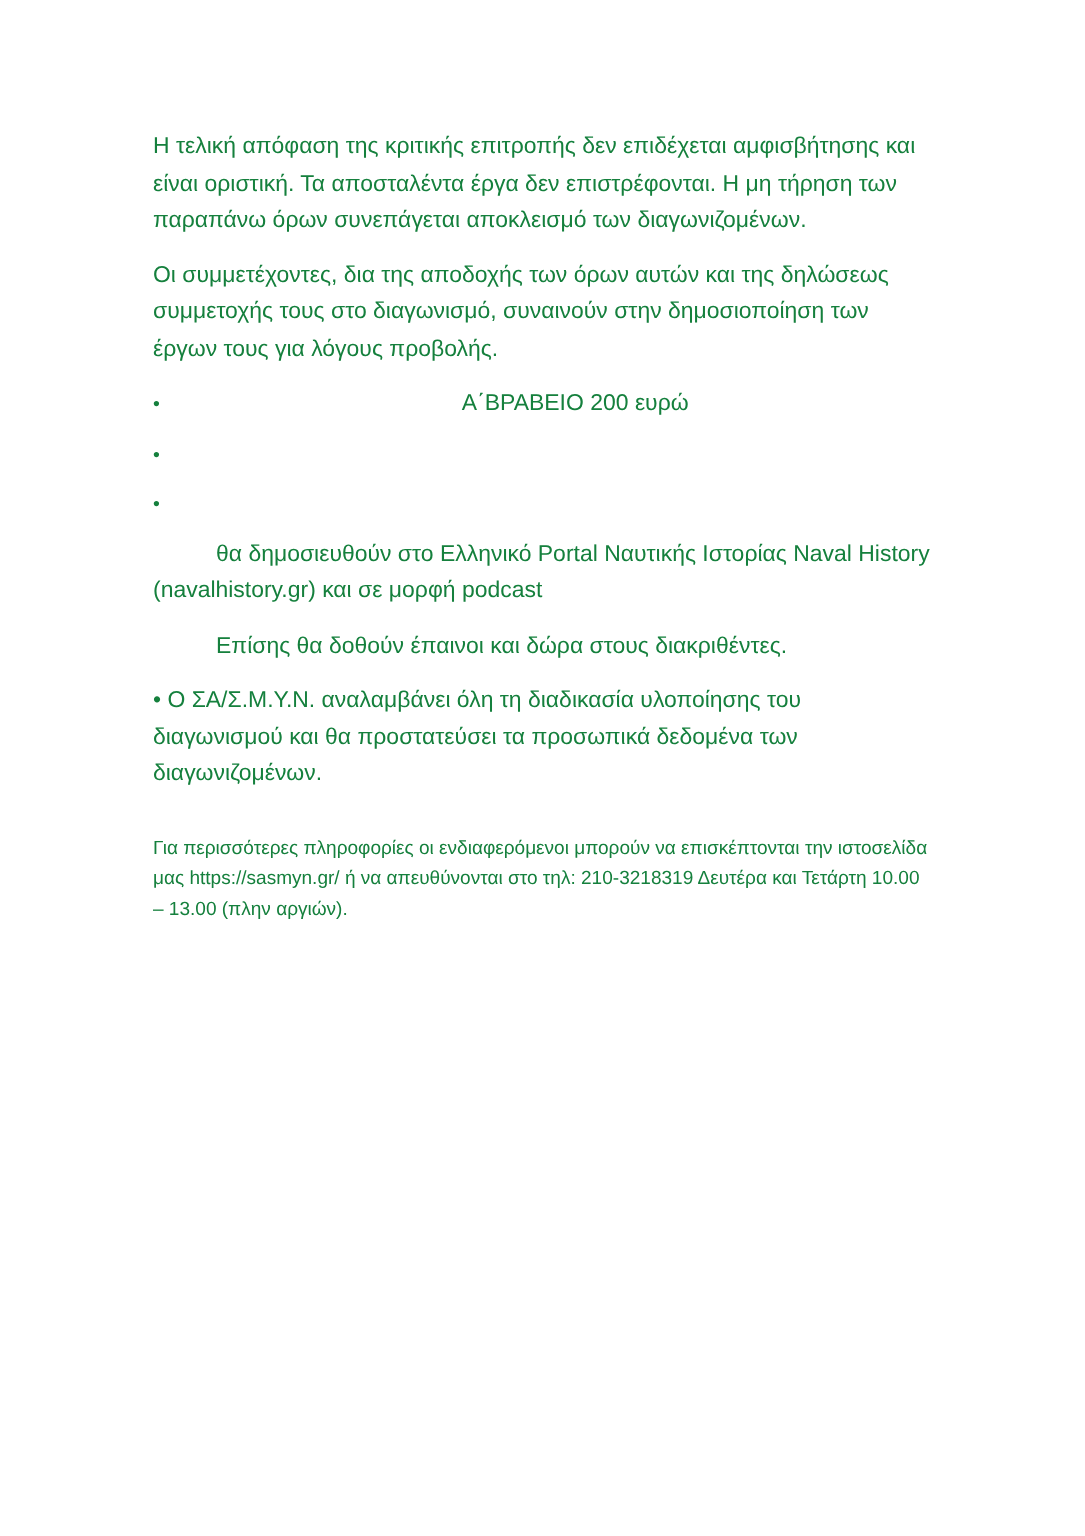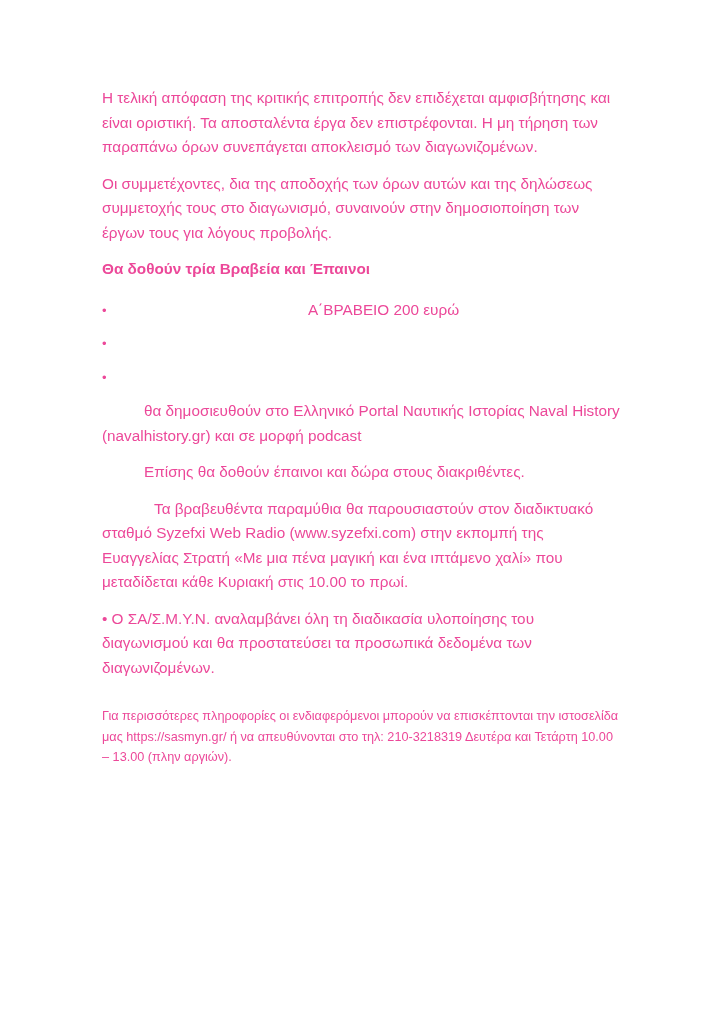--- a/index.html
+++ b/index.html
@@ -9,21 +9,21 @@
   }
   .page {
     position: relative;
     width: 723px;
     height: 1024px;
     margin: 0 auto;
     background: #ffffff;
     box-sizing: border-box;
     padding: 86px 100px 0 102px;
     font-family: "Liberation Sans", "DejaVu Sans", sans-serif;
-    color: #ec4899;
+    color: #15803d;
     overflow: hidden;
   }
   .body-text {
     font-size: 15.3px;
     line-height: 24.5px;
   }
   p {
     margin: 0 0 12px 0;
   }
   .para { text-align: left; }
@@ -56,40 +56,38 @@
 </style>
 </head>
 <body>
 
 <div class="page body-text">
 
   <p class="para">Η τελική απόφαση της κριτικής επιτροπής δεν επιδέχεται αμφισβήτησης και είναι οριστική. Τα αποσταλέντα έργα δεν επιστρέφονται. Η μη τήρηση των παραπάνω όρων συνεπάγεται αποκλεισμό των διαγωνιζομένων.</p>
 
   <p class="para">Οι συμμετέχοντες, δια της αποδοχής των όρων αυτών και της δηλώσεως συμμετοχής τους στο διαγωνισμό, συναινούν στην δημοσιοποίηση των έργων τους για λόγους προβολής.</p>
 
-  <p class="heading gap-before-heading">Θα δοθούν τρία Βραβεία και Έπαινοι</p>
 
   <div class="prize-list">
     <div class="prize-item">
       <span class="prize-marker">•</span>
       <span class="prize-text">Α΄ΒΡΑΒΕΙΟ 200 ευρώ</span>
     </div>
     <div class="prize-item">
       <span class="prize-marker">•</span>
     </div>
     <div class="prize-item">
       <span class="prize-marker">•</span>
     </div>
   </div>
 
 
   <p class="para indent-1">θα δημοσιευθούν στο Ελληνικό Portal Ναυτικής Ιστορίας Naval History (navalhistory.gr) και σε μορφή podcast</p>
 
   <p class="para indent-1">Επίσης θα δοθούν έπαινοι και δώρα στους διακριθέντες.</p>
 
-  <p class="para indent-2">Τα βραβευθέντα παραμύθια θα παρουσιαστούν στον διαδικτυακό σταθμό Syzefxi Web Radio (www.syzefxi.com) στην εκπομπή της Ευαγγελίας Στρατή «Με μια πένα μαγική και ένα ιπτάμενο χαλί» που μεταδίδεται κάθε Κυριακή στις 10.00 το πρωί.</p>
 
 
   <p class="para">• Ο ΣΑ/Σ.Μ.Υ.Ν. αναλαμβάνει όλη τη διαδικασία υλοποίησης του διαγωνισμού και θα προστατεύσει τα προσωπικά δεδομένα των διαγωνιζομένων.</p>
 
   <p class="footer-note">Για περισσότερες πληροφορίες οι ενδιαφερόμενοι μπορούν να επισκέπτονται την ιστοσελίδα μας  https://sasmyn.gr/ ή να απευθύνονται στο τηλ: 210-3218319 Δευτέρα και Τετάρτη 10.00 – 13.00 (πλην αργιών).</p>
 
 </div>
 
 </body></html>

